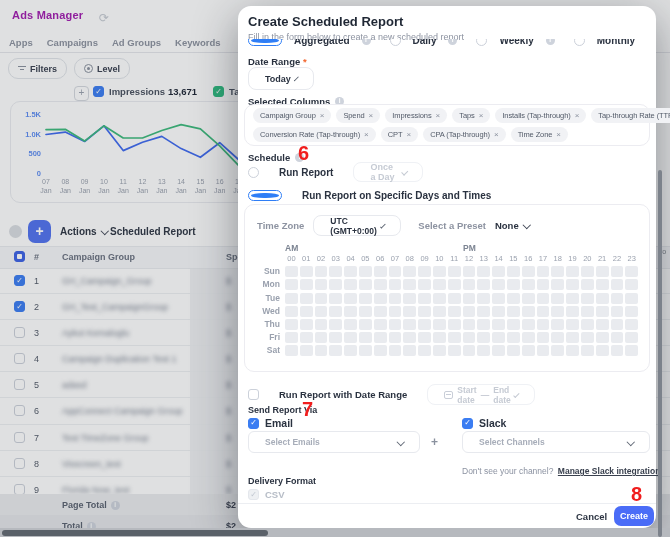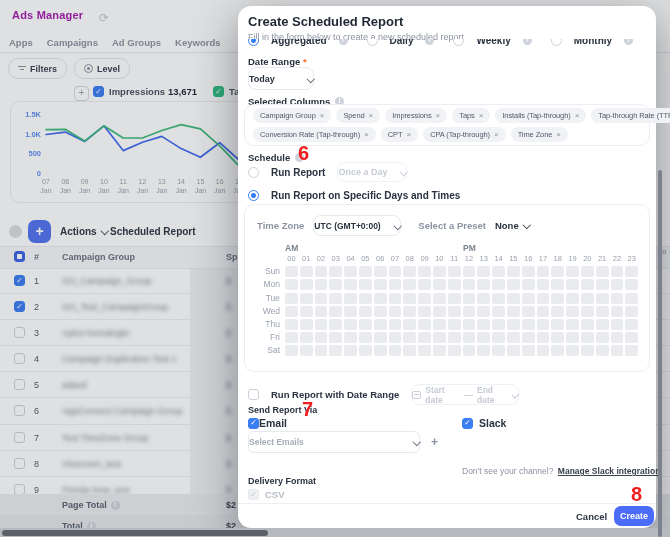--- a/index.html
+++ b/index.html
@@ -77,40 +77,40 @@
   .modal{left:238px;top:6px;width:418px;height:522px;background:#fff;border-radius:13px;z-index:10;
          box-shadow:0 12px 45px rgba(18,23,33,.42);}
   .m-title{left:10px;top:8px;font-size:13px;font-weight:bold;color:#1f2734;}
   .m-sub{left:10px;top:26px;font-size:9px;color:#8d93a1;}
   .aggclip{left:10px;top:33px;width:398px;height:13px;overflow:hidden;}
   .aggrow{display:flex;gap:19px;align-items:center;margin-top:-4px;}
   .aggopt{display:inline-flex;align-items:center;gap:12px;}
   .agglab{font-size:10px;font-weight:bold;color:#2a3240;white-space:nowrap;}
   .flabel{font-size:9.5px;font-weight:bold;color:#2a3240;}
   .req{color:#f2642c;}
-  .sel{box-sizing:border-box;border:1.5px solid #e7e9ee;border-radius:8px;background:#fff;display:flex;align-items:center;justify-content:space-between;padding:0 0;font-size:9px;font-weight:bold;color:#2a3240;}
+  .sel{box-sizing:border-box;border:1.5px solid #e7e9ee;border-radius:8px;background:#fff;display:flex;align-items:center;justify-content:space-between;padding:0 16px;font-size:9px;font-weight:bold;color:#2a3240;}
   .sel .chev{color:#5a6270;}
   .sel.dis{border-color:#eff1f5;color:#c6cbd4;}
   .sel.dis .chev{color:#c6cbd4;}
   .panel{box-sizing:border-box;border:1px solid #ececf1;border-radius:10px;background:#fff;}
   .chips-panel{left:6px;top:98px;width:406px;height:42px;padding:5px 8px;display:flex;flex-direction:column;gap:4px;justify-content:center;}
   .chipline{display:flex;gap:5px;}
   .chip{height:15px;background:#f1f2f5;border-radius:8px;display:inline-flex;align-items:center;gap:4px;padding:0 7px;white-space:nowrap;}
   .chiplab{font-size:7.5px;color:#525a68;letter-spacing:-.1px;}
   .chipx{font-size:8px;color:#8a919e;}
   .redno{font-size:20px;font-weight:bold;color:#f01e1e;z-index:3;}
-  .rrow{display:flex;align-items:center;gap:12px;}
+  .rrow{display:flex;align-items:center;gap:20px;}
   .rlab{font-size:10px;font-weight:bold;color:#2a3240;white-space:nowrap;}
   .big-panel{left:6px;top:198px;width:406px;height:168px;}
   .tzrow{position:absolute;left:12px;top:10px;display:flex;align-items:center;gap:9px;}
   .tzlab{font-size:9.5px;color:#8d93a1;font-weight:bold;}
   .ampm{position:absolute;font-size:8.5px;font-weight:bold;color:#7c8492;}
   .sgrid{position:absolute;left:12px;top:49px;display:grid;grid-template-columns:26px repeat(24,12.8px);grid-template-rows:10px repeat(7,11px);column-gap:2px;row-gap:2.2px;}
   .ghour{font-size:7.5px;color:#9aa1ae;text-align:center;line-height:10px;}
-  .gday{font-size:8.5px;color:#9aa1ae;text-align:right;padding-right:3px;line-height:11px;}
+  .gday{font-size:8.5px;color:#9aa1ae;text-align:right;padding-right:3px;line-height:11px;font-weight:bold;}
   .gc{width:12.8px;height:11px;background:#e9ebef;border-radius:2px;}
   .cal{display:inline-block;width:9px;height:8px;border:1.2px solid #c9ced8;border-radius:2px;position:relative;box-sizing:border-box;flex:none;}
   .cal::before{content:"";position:absolute;left:1px;right:1px;top:2px;height:1px;background:#c9ced8;}
   .dgray{font-size:8.5px;color:#c6cbd4;font-weight:bold;}
   .ph{font-size:8.5px;color:#a7adb9;}
   .plus-mid{font-size:12px;color:#8a919e;font-weight:bold;}
   .help{font-size:8.5px;color:#8b92a1;}
   .slack-link{font-size:8.5px;font-weight:bold;color:#39404e;text-decoration:underline;}
   .csvlab{font-size:9.5px;font-weight:bold;color:#b7bdc7;}
   .m-footline{left:0;top:497px;width:418px;border-top:1px solid #eceef2;}
@@ -613,34 +613,38 @@
         <span class="dgray">Start date</span>
         <span class="dgray">—</span>
         <span class="dgray">End date</span>
         <span class="chev" style="margin-left:auto;"></span>
       </span>
     </div>
 
     <div class="abs flabel" style="left:10px;top:399px;font-size:9px;">Send Report Via</div>
     <div class="abs redno" style="left:64px;top:392px;">7</div>
 
-    <div class="abs rrow" style="left:10px;top:411px;gap:0;">
+    <div class="abs rrow" style="left:10px;top:411px;gap:6px;">
       <span class="cb on"></span>
       <span class="rlab" style="font-size:10.5px;">Email</span>
     </div>
     <div class="abs rrow" style="left:224px;top:411px;gap:6px;">
       <span class="cb on"></span>
       <span class="rlab" style="font-size:10.5px;">Slack</span>
     </div>
 
     <div class="abs sel" style="left:10px;top:425px;width:172px;height:22px;border-width:1px;border-radius:6px;">
       <span class="ph">Select Emails</span>
         <span class="chev"></span>
     </div>
     <div class="abs plus-mid" style="left:193px;top:429px;">+</div>
+    <div class="abs sel" style="left:224px;top:425px;width:188px;height:22px;border-width:1px;border-radius:6px;">
+      <span class="ph">Select Channels</span>
+        <span class="chev"></span>
+    </div>
 
     <div class="abs" style="left:224px;top:454px;white-space:nowrap;">
       <span class="help">Don't see your channel?</span>
       <span class="slack-link">Manage Slack integration</span>
     </div>
 
     <div class="abs flabel" style="left:10px;top:470px;font-size:9px;">Delivery Format</div>
     <div class="abs rrow" style="left:10px;top:483px;gap:6px;">
       <span class="cb dis"></span>
       <span class="csvlab">CSV</span>

